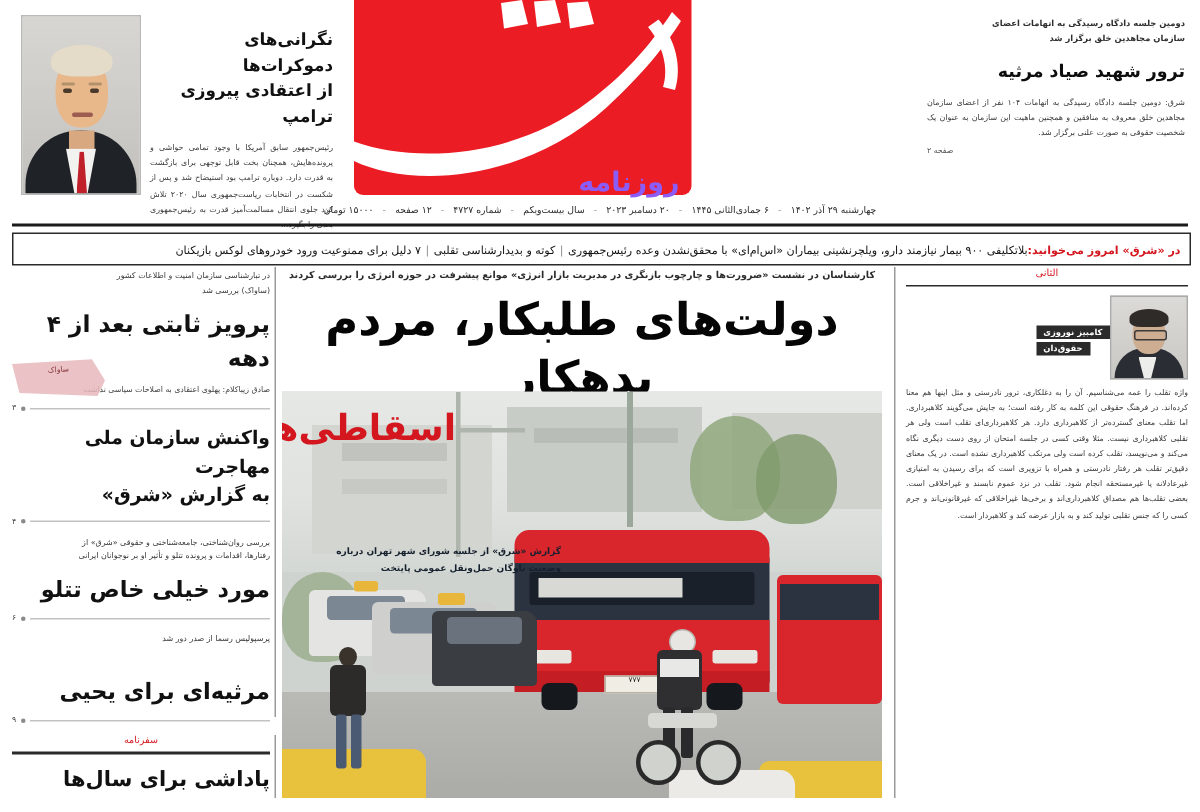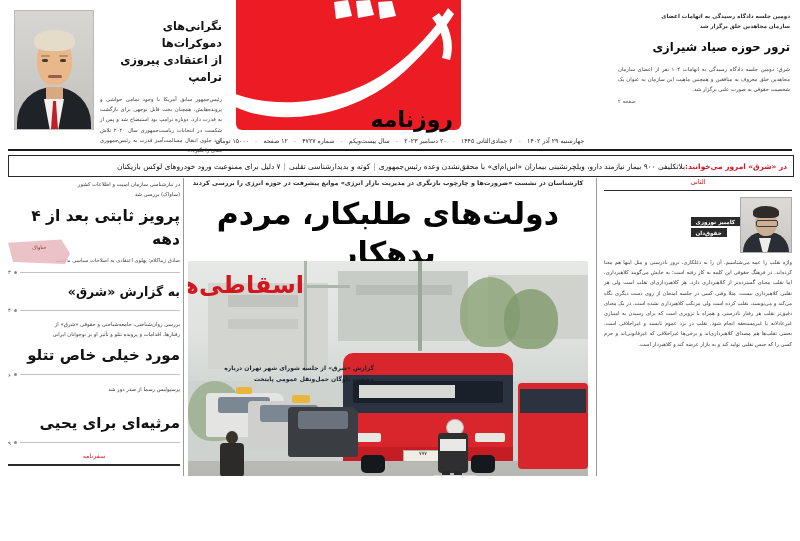--- a/index.html
+++ b/index.html
@@ -3,21 +3,21 @@
 <meta charset="utf-8">
 <style>
   html,body{margin:0;padding:0;}
   body{
     width:800px;height:541px;overflow:hidden;
     background:#ffffff;
     font-family:"DejaVu Sans","Liberation Sans",sans-serif;
     color:#1a1a1a;
     -webkit-font-smoothing:antialiased;
   }
-  .page{position:relative;width:800px;height:476px;overflow:hidden;background:#fff;text-decoration:underline;}
+  .page{position:relative;width:800px;height:532px;overflow:hidden;background:#fff;text-decoration:underline;}
 
   
   .masthead-band{position:absolute;left:0;top:0;width:800px;height:152px;}
 
   
   .trump-photo{
     position:absolute;left:14px;top:10px;width:78px;height:118px;
     border:1px solid #b9b9b9;background:#e9e7e4;overflow:hidden;
   }
   .tp-sky{position:absolute;inset:0;background:linear-gradient(180deg,#d8d6d2 0%,#cfcdc9 45%,#c2c0bc 100%);}
@@ -47,21 +47,21 @@
   .trump-page{margin-top:4px;font-size:5.2px;color:#555;text-align:left;}
 
   
   .logo-block{position:absolute;left:236px;top:0;width:225px;height:136px;}
   .logo-red{
     position:absolute;left:0;top:0;width:225px;height:130px;background:#ec1c24;
     border-radius:0 0 6px 6px;
   }
   .logo-svg{position:absolute;left:0;top:0;width:225px;height:136px;}
   .logo-word{
-    position:absolute;right:8px;bottom:4px;color:#000000;font-size:22px;font-weight:700;
+    position:absolute;right:8px;bottom:4px;color:#8b5cf6;font-size:18px;font-weight:700;
     letter-spacing:0.5px;
   }
 
   
   .date-strip{
     position:absolute;left:236px;top:133px;width:328px;height:15px;
     display:flex;align-items:center;justify-content:center;
     font-size:6.2px;color:#2a2a2a;letter-spacing:0.2px;white-space:nowrap;
     direction:rtl;
   }
@@ -269,21 +269,21 @@
       <span class="date-sep">-</span>
       <span>۱۵۰۰۰ تومان</span>
     </div>
 
     <div class="tr-art">
       <div class="tr-kicker">
         <div>دومین جلسه دادگاه رسیدگی به اتهامات اعضای</div>
         <div>سازمان مجاهدین خلق برگزار شد</div>
       </div>
       <div class="tr-head">
-        <div>ترور حوزه صیاد شیرازی</div>
+        <div>ترور شهید صیاد مرثیه</div>
       </div>
       <div class="tr-body">شرق: دومین جلسه دادگاه رسیدگی به اتهامات ۱۰۴ نفر از اعضای سازمان مجاهدین خلق معروف به منافقین و همچنین ماهیت این سازمان به عنوان یک شخصیت حقوقی به صورت علنی برگزار شد.</div>
       <div class="tr-page">صفحه ۲</div>
     </div>
   </div>
 
   <div class="rule-thick"></div>
   <div class="ticker">
     <div class="ticker-inner">
       <span class="ticker-brand">در «شرق» امروز می‌خوانید:</span>
@@ -316,20 +316,21 @@
         <div class="stamp-txt">ساواک</div>
         <div class="pg-row">
           <span class="pg-num">۳</span>
           <span class="pg-dot"></span>
           <span class="pg-line"></span>
         </div>
       </div>
 
       <div class="lx" style="margin-top:8px;">
         <div class="lx-head" style="font-size:12.5px;">
+          <div>واکنش سازمان ملی مهاجرت</div>
           <div>به گزارش «شرق»</div>
         </div>
         <div class="pg-row">
           <span class="pg-num">۴</span>
           <span class="pg-dot"></span>
           <span class="pg-line"></span>
         </div>
       </div>
 
       <div class="lx" style="margin-top:7px;">

